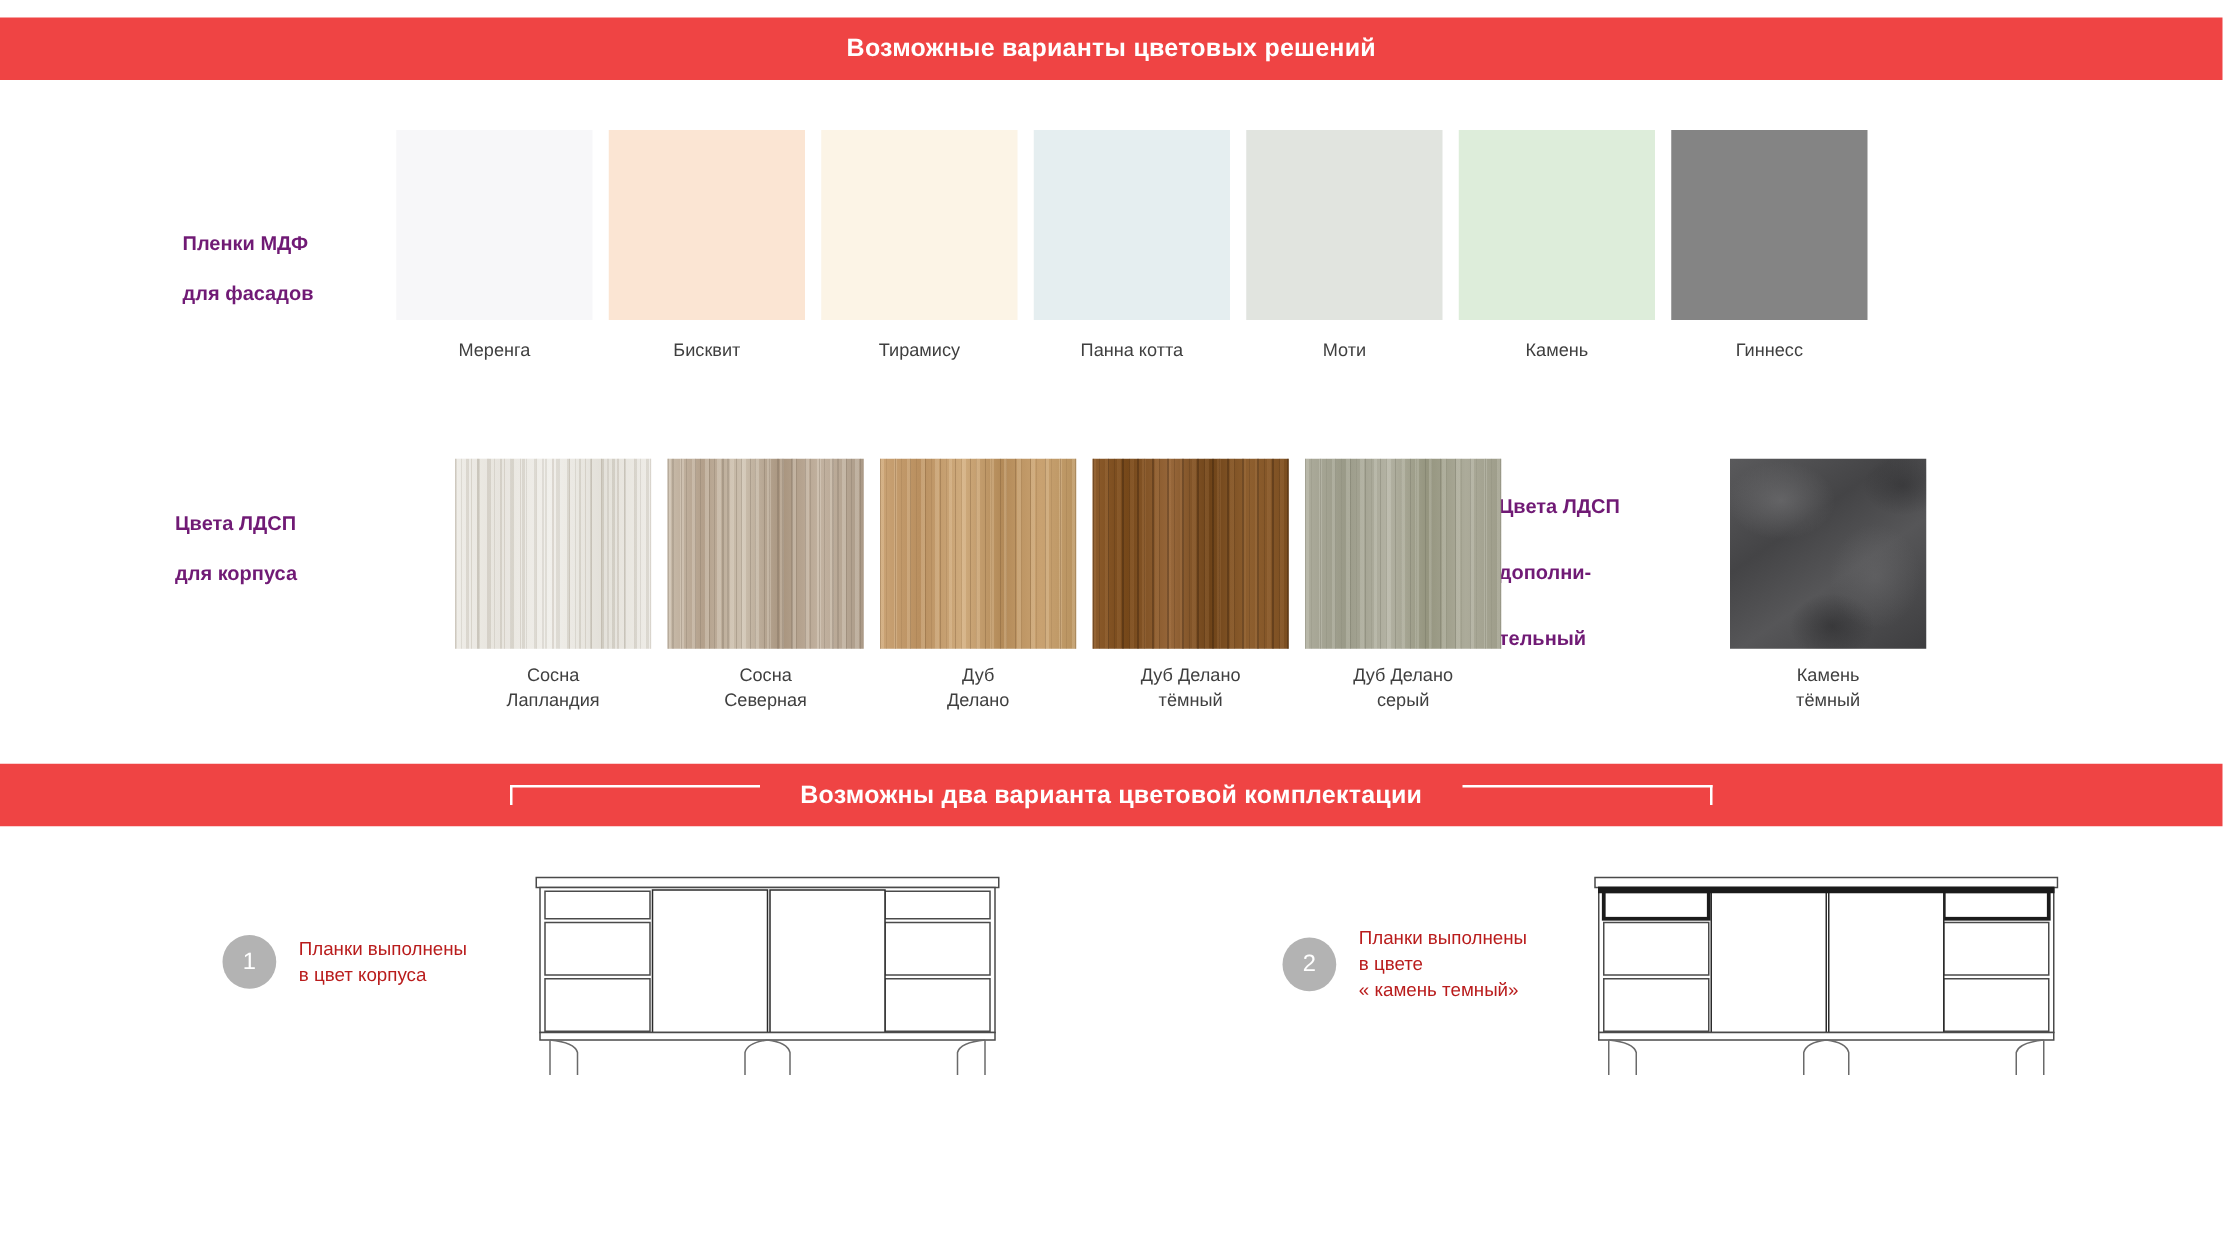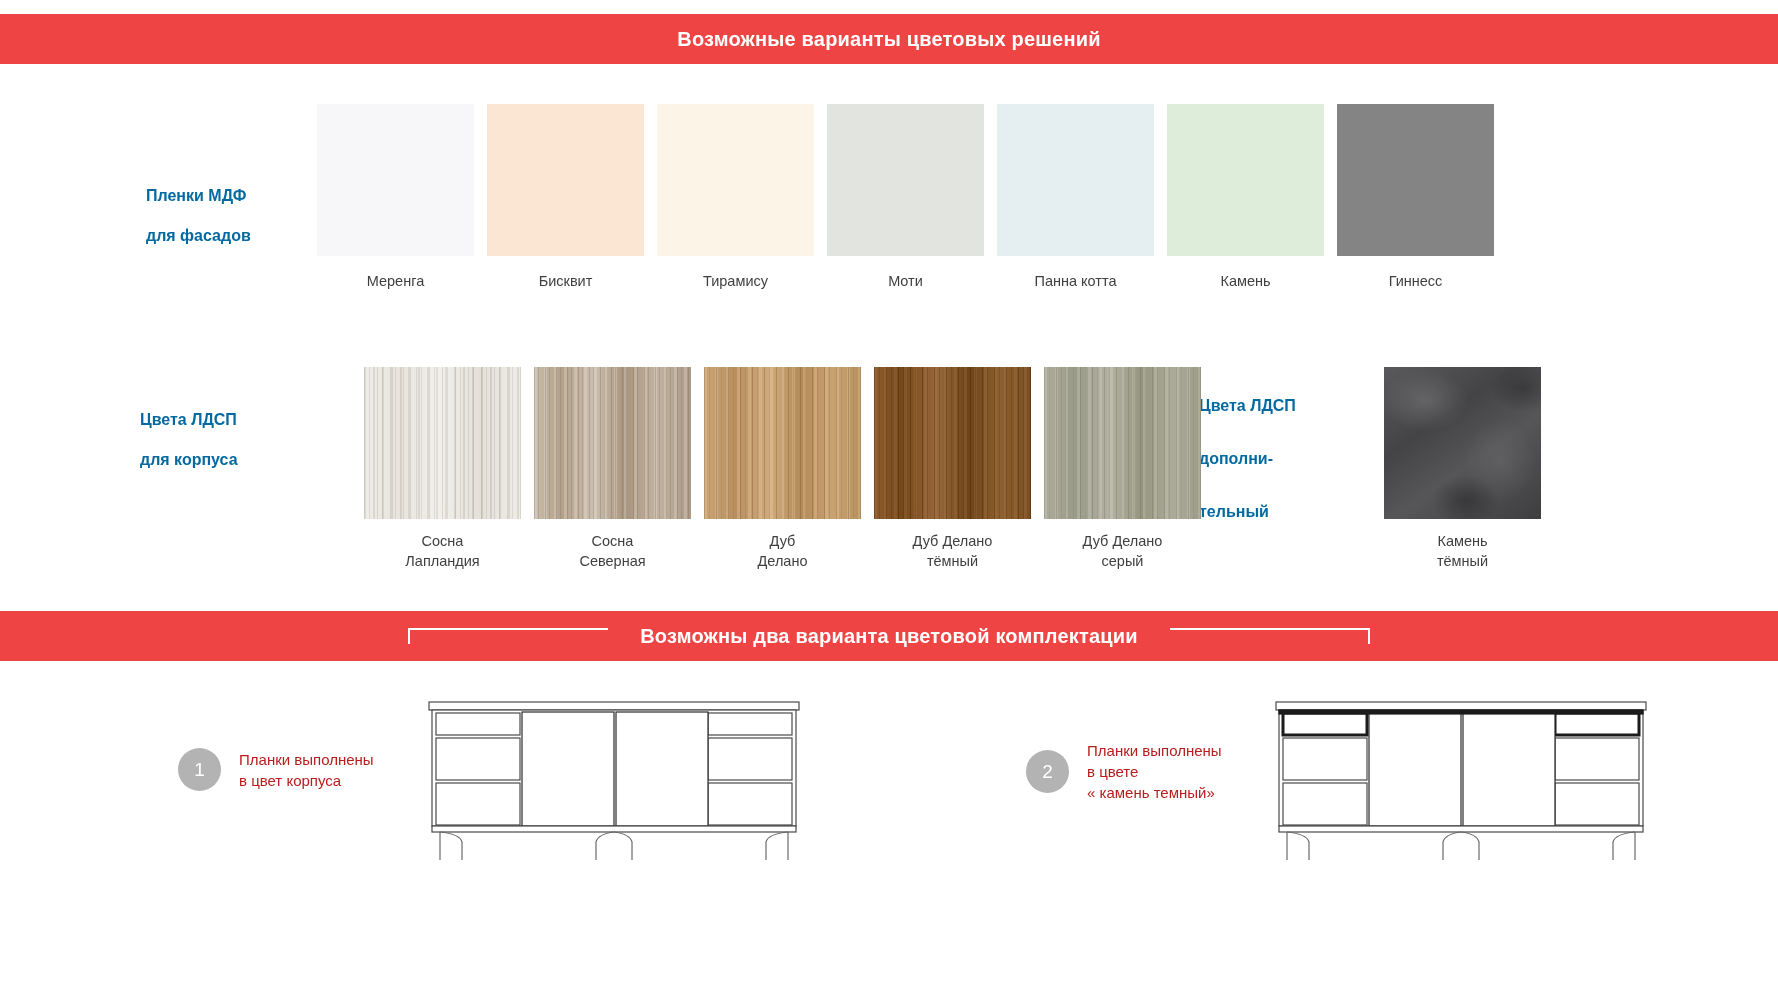--- a/index.html
+++ b/index.html
@@ -78,21 +78,21 @@
     width: 2px;
     height: 16px;
     background: #ffffff;
   }
 
   
   .row-label {
     position: absolute;
     font-weight: bold;
     font-size: 16px;
-    color: #0369a1;
+    color: #701a75;
     line-height: 40px;
   }
   #label-mdf { left: 146px; top: 176px; }
   #label-ldsp { left: 140px; top: 400px; }
   #label-ldsp-extra { left: 1199px; top: 379px; line-height: 53px; }
 
   
   .swatch-row {
     position: absolute;
     display: flex;
@@ -177,26 +177,26 @@
   </div>
   <div class="swatch-cell">
     <div class="swatch" style="background:#fbe5d3"></div>
     <div class="swatch-caption">Бисквит</div>
   </div>
   <div class="swatch-cell">
     <div class="swatch" style="background:#fcf4e6"></div>
     <div class="swatch-caption">Тирамису</div>
   </div>
   <div class="swatch-cell">
+    <div class="swatch" style="background:#e5eef0"></div>
+    <div class="swatch-caption">Панна котта</div>
+  </div>
+  <div class="swatch-cell">
     <div class="swatch" style="background:#e1e4df"></div>
     <div class="swatch-caption">Моти</div>
-  </div>
-  <div class="swatch-cell">
-    <div class="swatch" style="background:#e5eef0"></div>
-    <div class="swatch-caption">Панна котта</div>
   </div>
   <div class="swatch-cell">
     <div class="swatch" style="background:#ddedda"></div>
     <div class="swatch-caption">Камень</div>
   </div>
   <div class="swatch-cell">
     <div class="swatch" style="background:#848484"></div>
     <div class="swatch-caption">Гиннесс</div>
   </div>
 </div>

